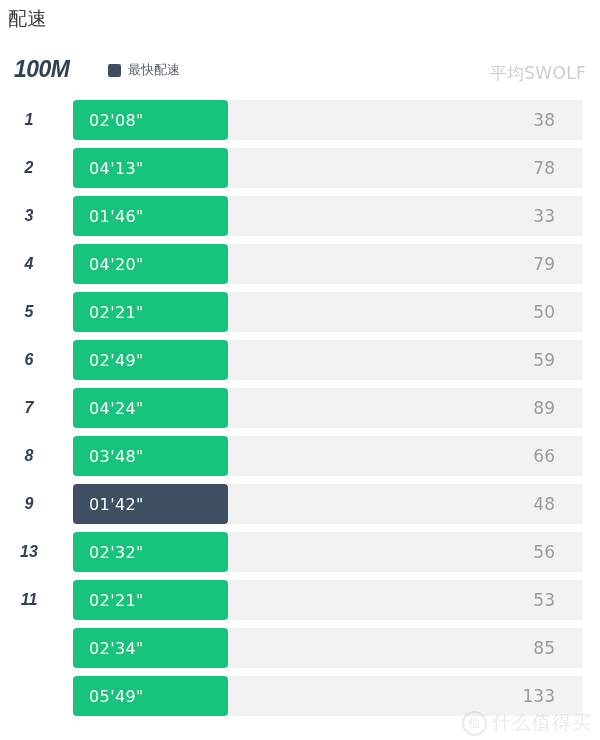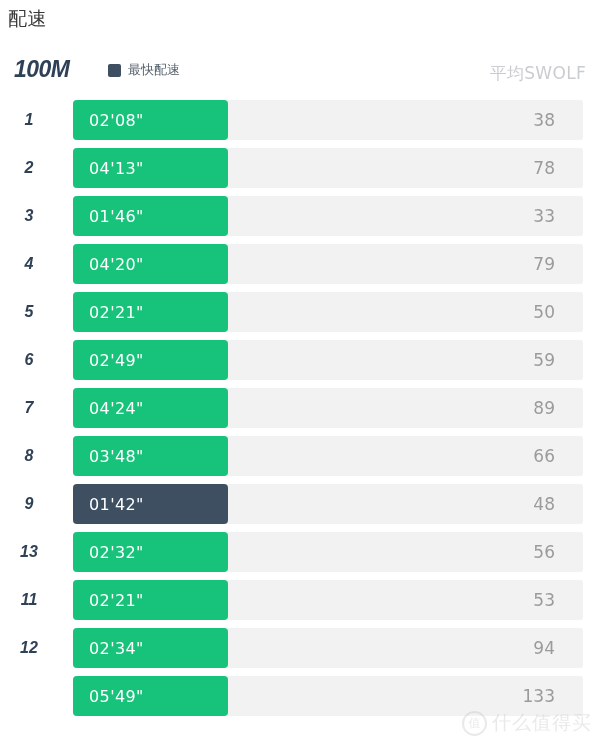--- a/index.html
+++ b/index.html
@@ -280,26 +280,25 @@
     <div class="row">
       <div class="rank">11</div>
       <div class="track">
         <div class="bar">
           <span class="bar-label">02'21"</span>
         </div>
         <div class="swolf-value">53</div>
       </div>
     </div>
     <div class="row">
-      <div class="rank">12</div>
       <div class="track">
         <div class="bar">
           <span class="bar-label">02'34"</span>
         </div>
-        <div class="swolf-value">94</div>
+        <div class="swolf-value">85</div>
       </div>
     </div>
     <div class="row">
       <div class="track">
         <div class="bar">
           <span class="bar-label">05'49"</span>
         </div>
         <div class="swolf-value">133</div>
       </div>
     </div>

